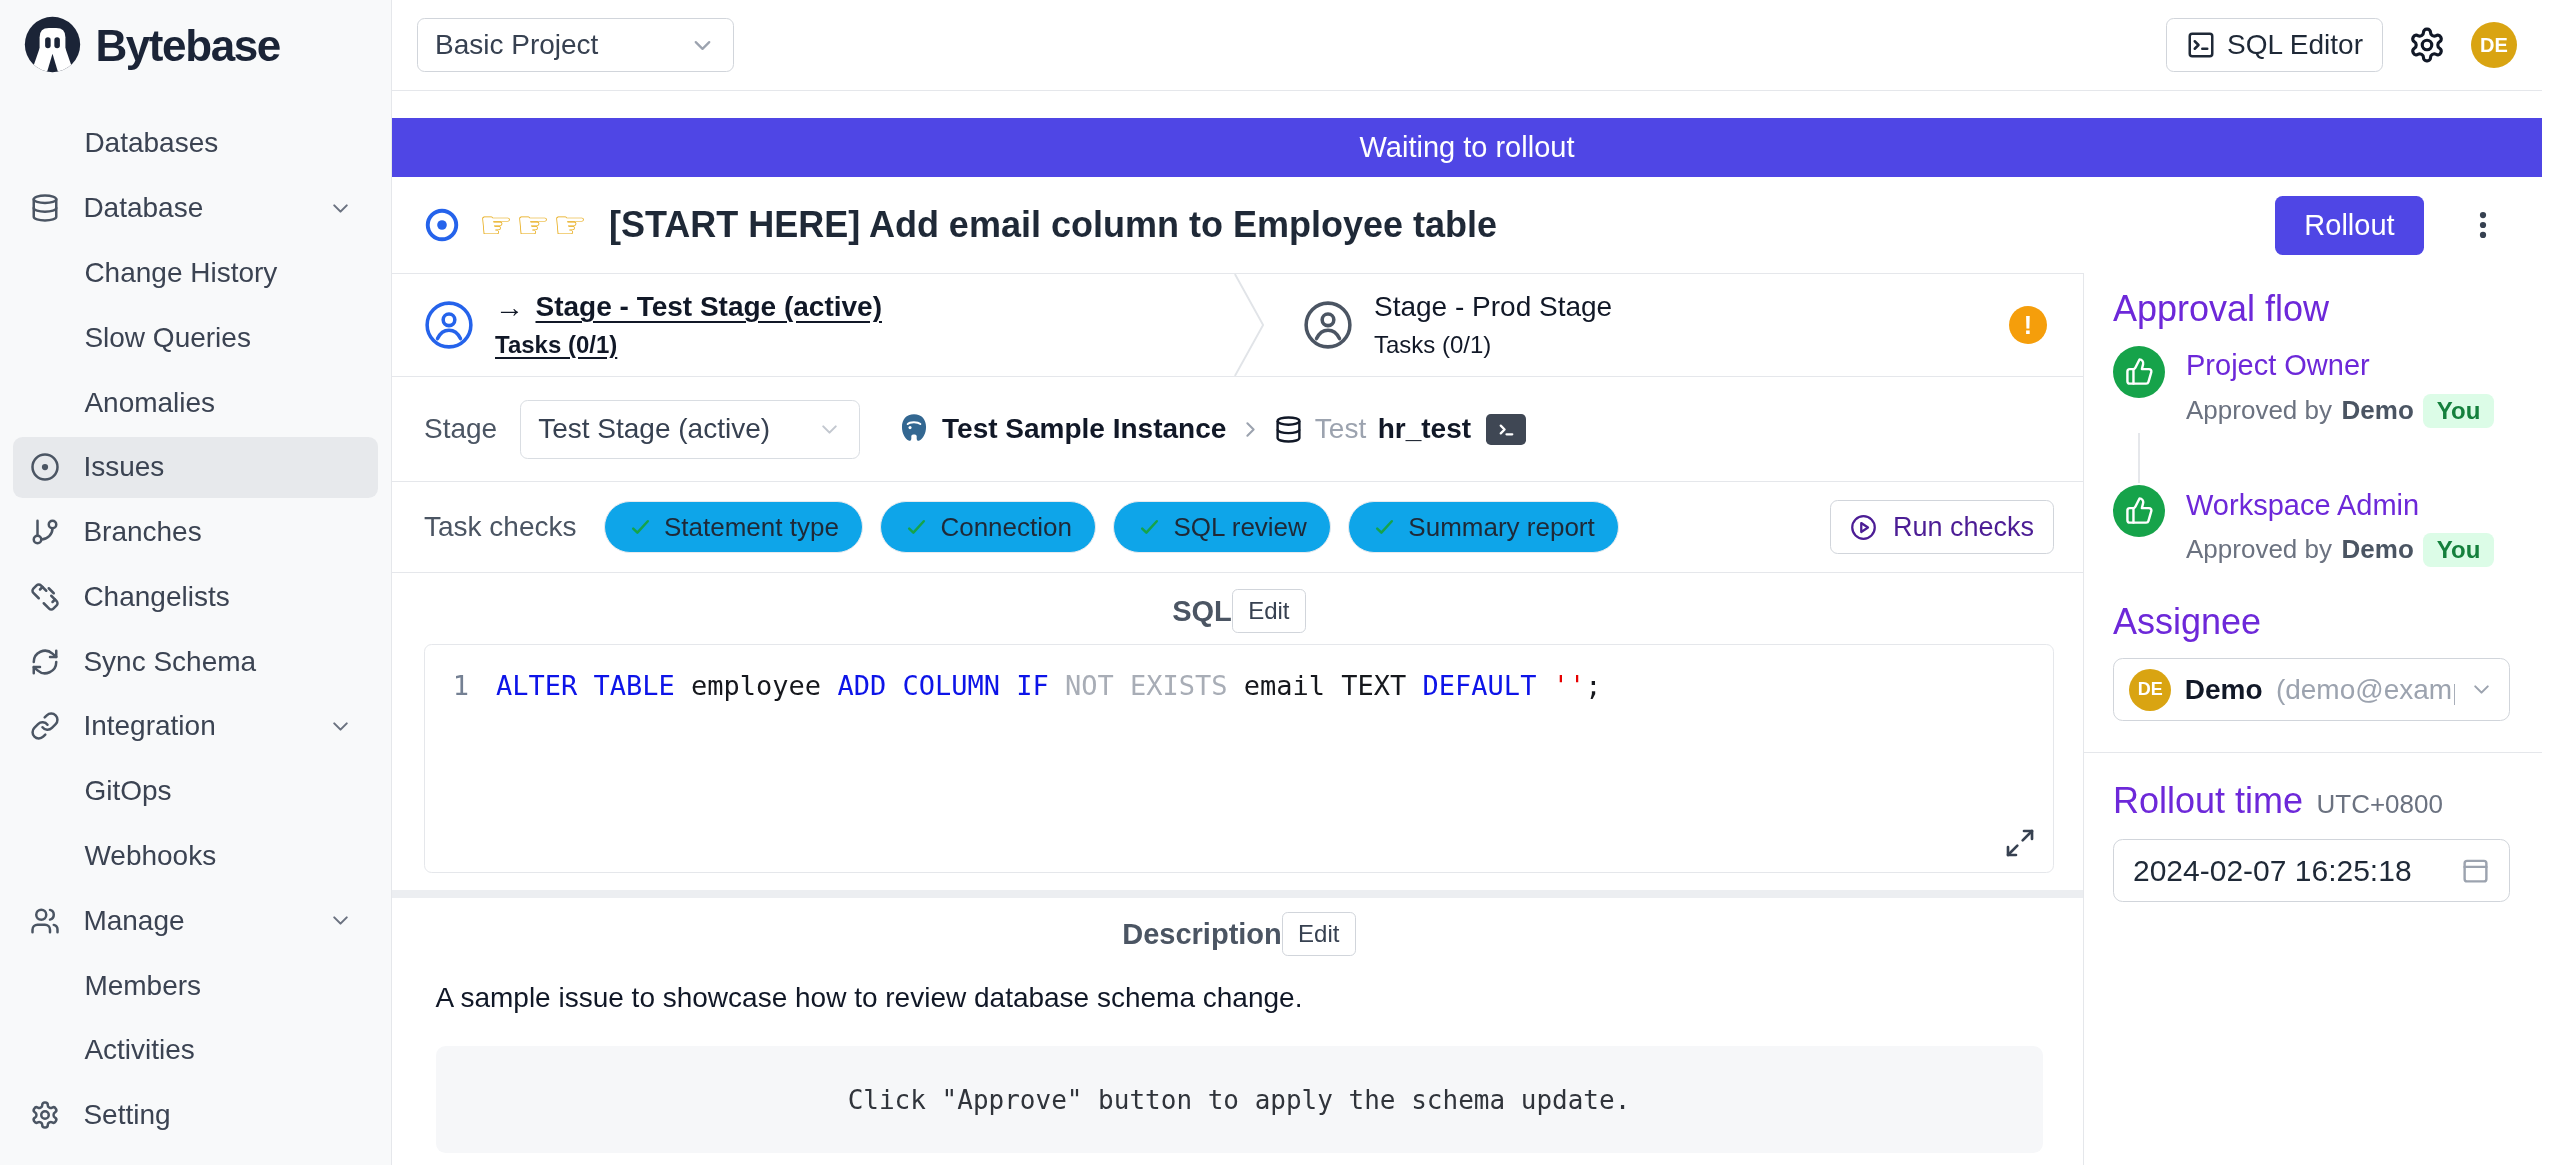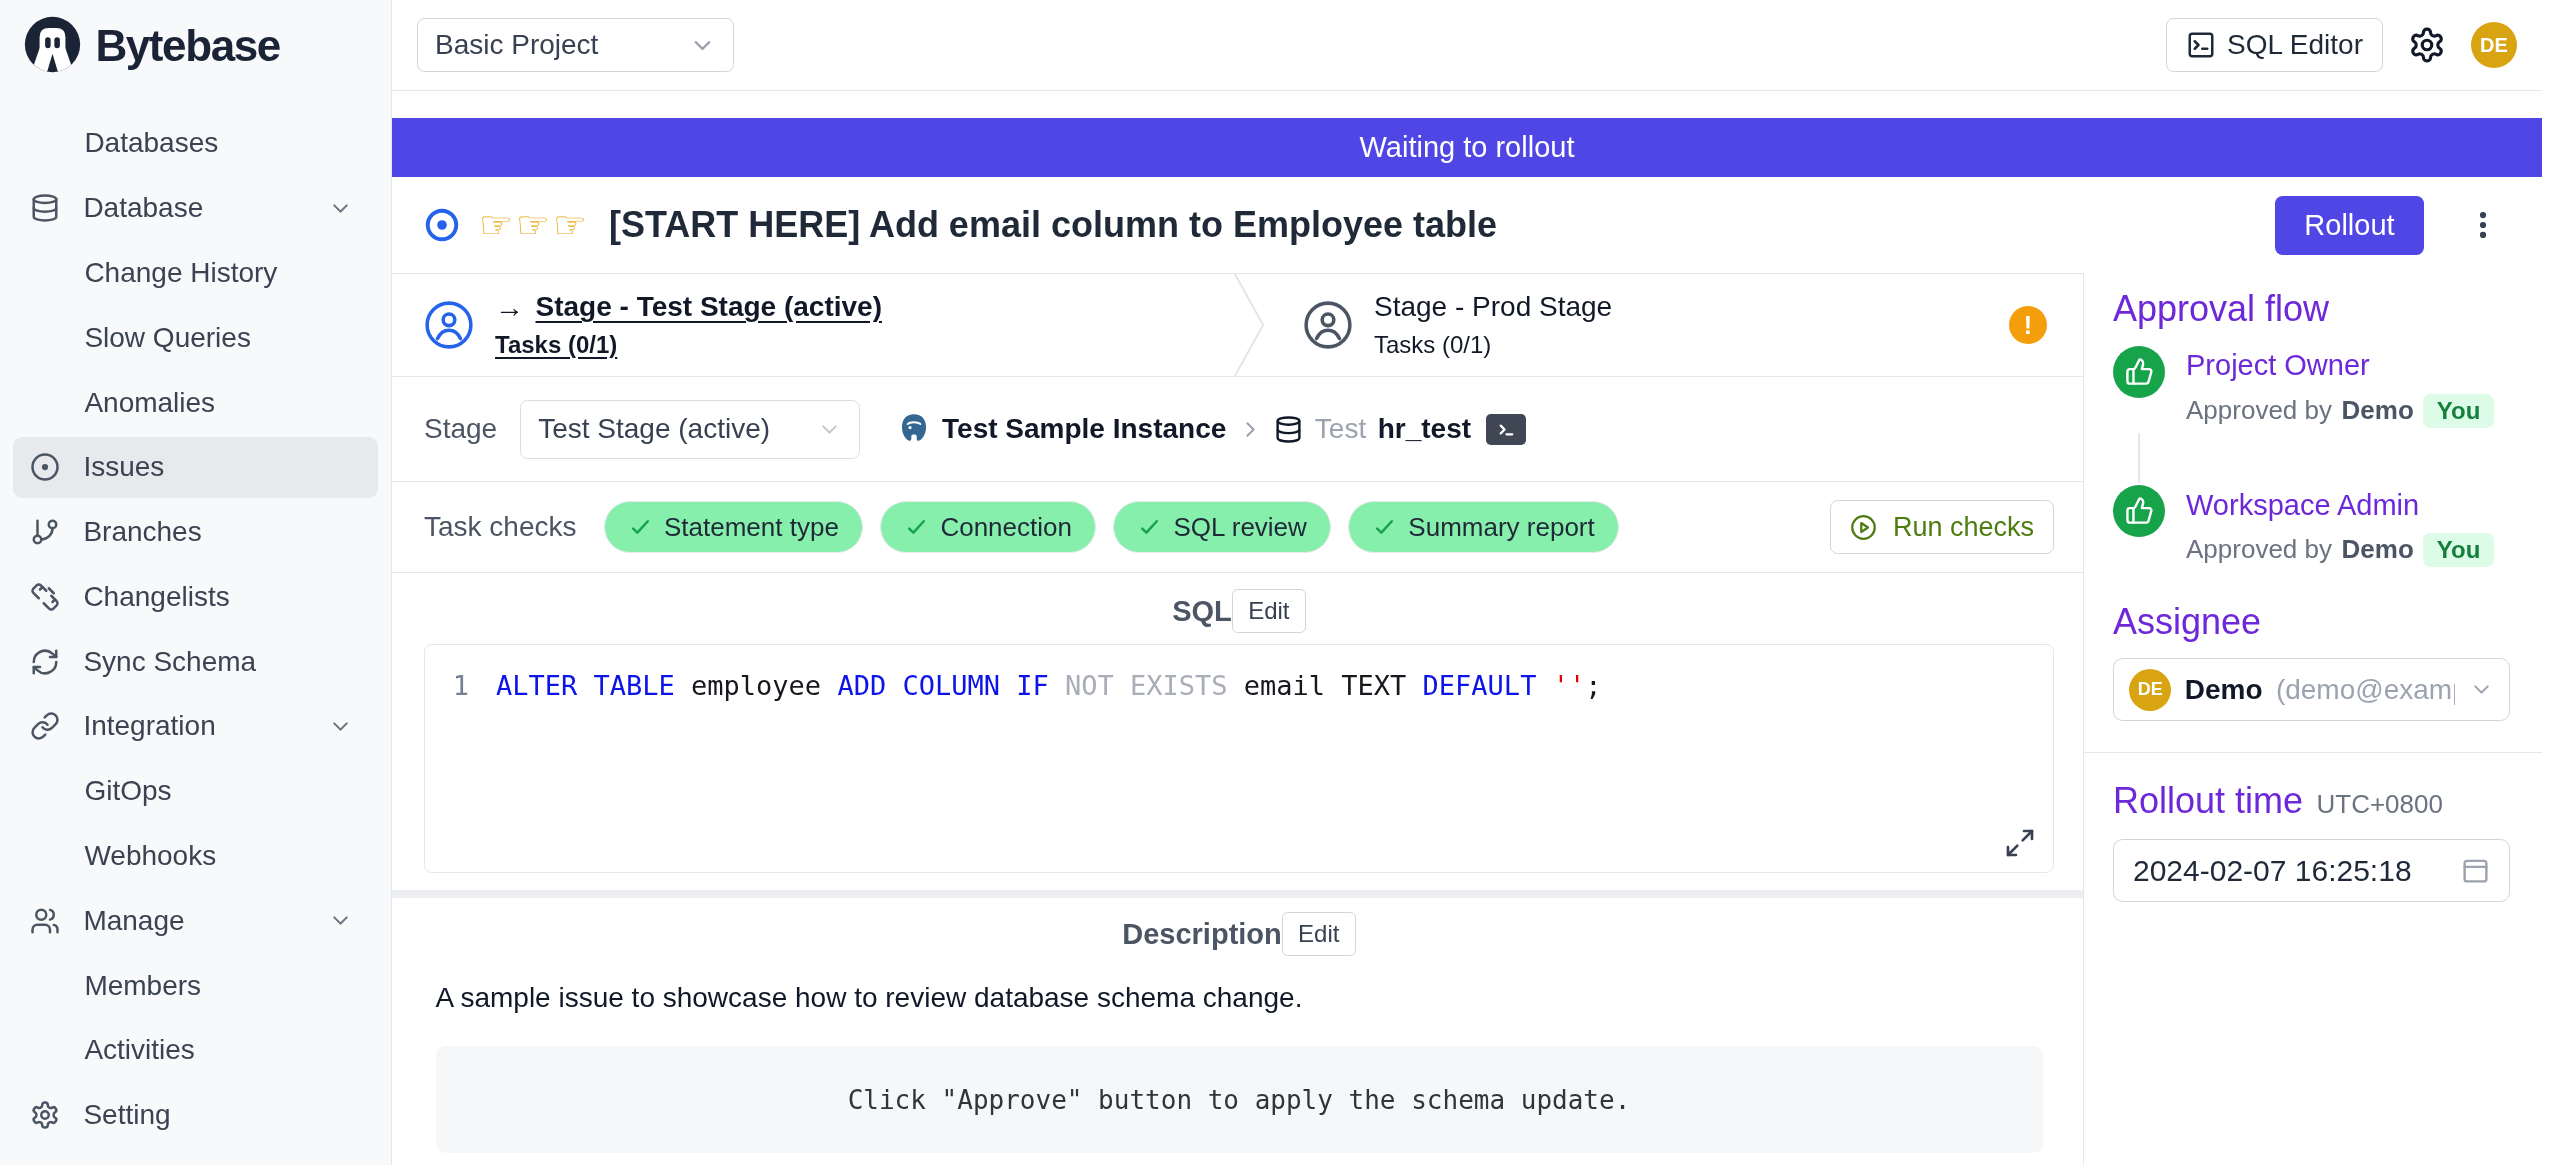--- a/index.html
+++ b/index.html
@@ -95,26 +95,26 @@
   .pg-icon { width:34px; height:34px; }
   .db-glyph { width:29px; height:29px; color:#111827; }
   .term-badge { width:40px; height:31px; background:#3f4754; border-radius:4.8px; color:#fff;
     display:flex; align-items:center; justify-content:center; margin-left:3.8px; cursor:pointer; }
   .term-badge svg { width:23px; height:23px; }
 
   
   .checks-row { height:91px; min-height:91px; border-bottom:1px solid #e5e7eb;
     display:flex; align-items:center; padding-left:32px; gap:27px; }
   .pill-list { display:flex; gap:17px; }
-  .pill { height:52px; border-radius:26px; background:#86efac; border:1px solid #e8eaee;
+  .pill { height:52px; border-radius:26px; background:#0ea5e9; border:1px solid #e8eaee;
     display:flex; align-items:center; gap:11.5px; padding:8px 23px; font-size:26px; color:#1f2937; cursor:pointer; }
   .pill svg { width:25px; height:25px; color:#16a34a; }
   .run-checks-btn { margin-left:auto; margin-right:29px; height:54px; border:1px solid #d1d5db;
     border-radius:7.6px; background:#fff; display:flex; align-items:center; gap:16px; padding:0 19px;
-    font-size:27px; font-weight:500; color:#4d7c0f; cursor:pointer; }
+    font-size:27px; font-weight:500; color:#4c1d95; cursor:pointer; }
   .run-checks-btn svg { width:27px; height:27px; }
 
   
   .sql-section { padding:13.4px 29px 17px 32px; }
   .section-head { height:50px; display:flex; align-items:center; justify-content:center; }
   .section-title { font-size:29px; font-weight:600; color:#4b5563; }
   .edit-btn { height:44px; padding:0 15.3px; border:1px solid #d1d5db; border-radius:5.7px; background:#fff;
     font-size:24px; color:#374151; cursor:pointer; font-family:inherit; }
   .code-editor { margin-top:7.6px; border:1px solid #e5e7eb; border-radius:7.6px; height:229px;
     position:relative; padding-top:25px; background:#fff; }

